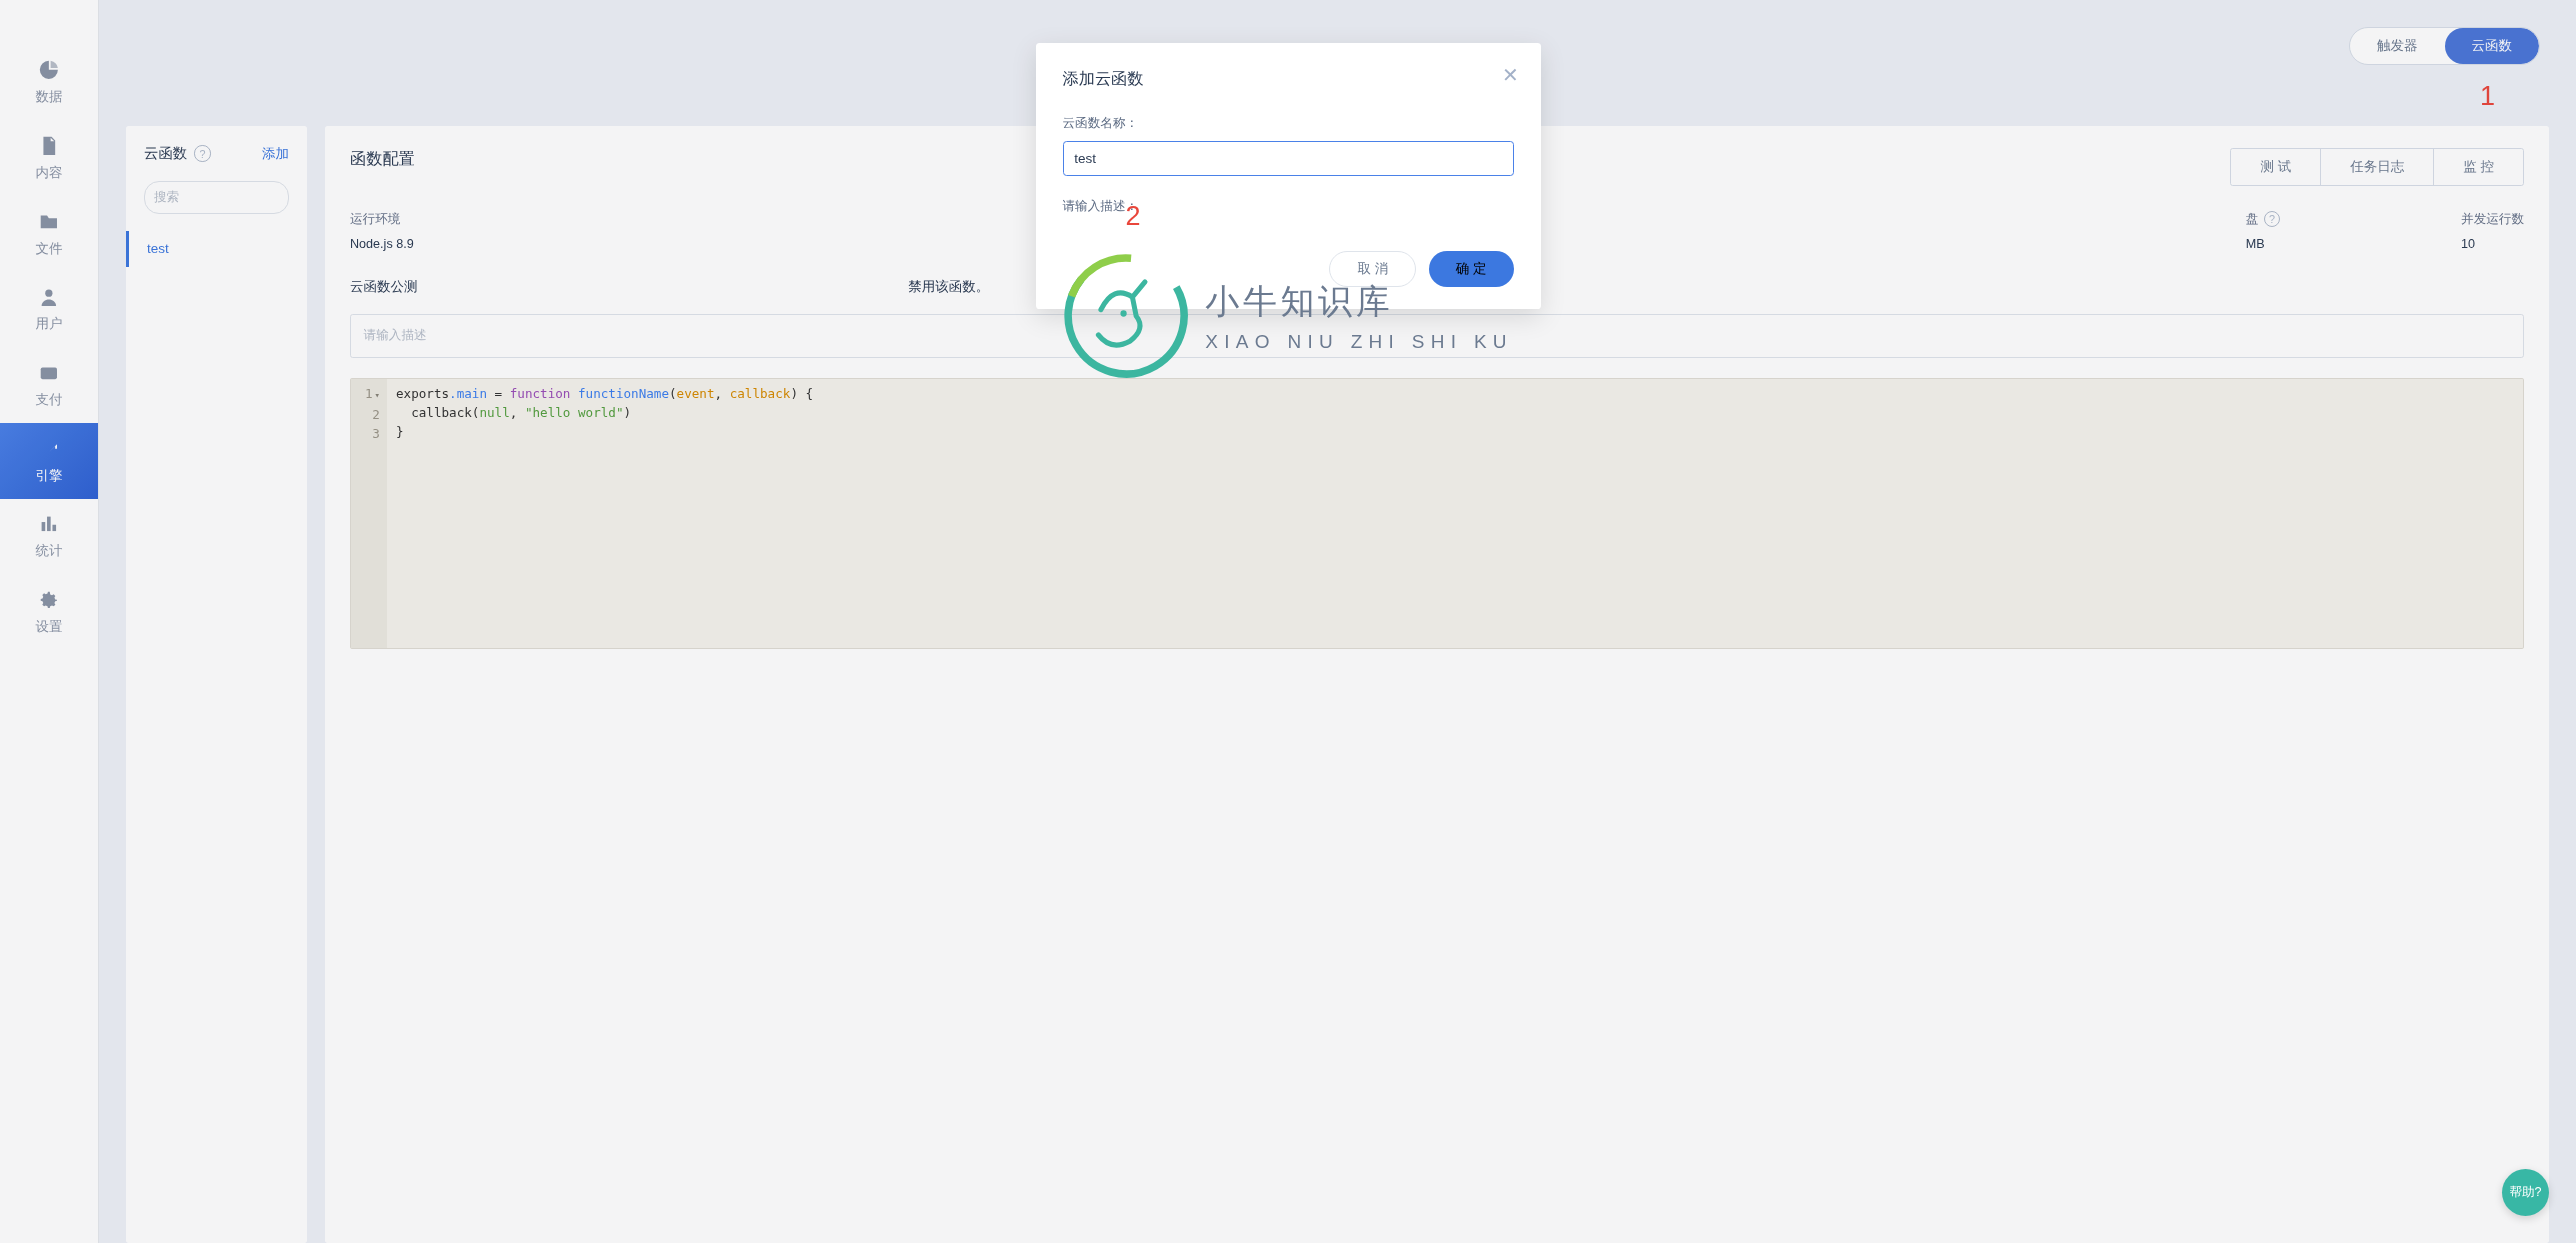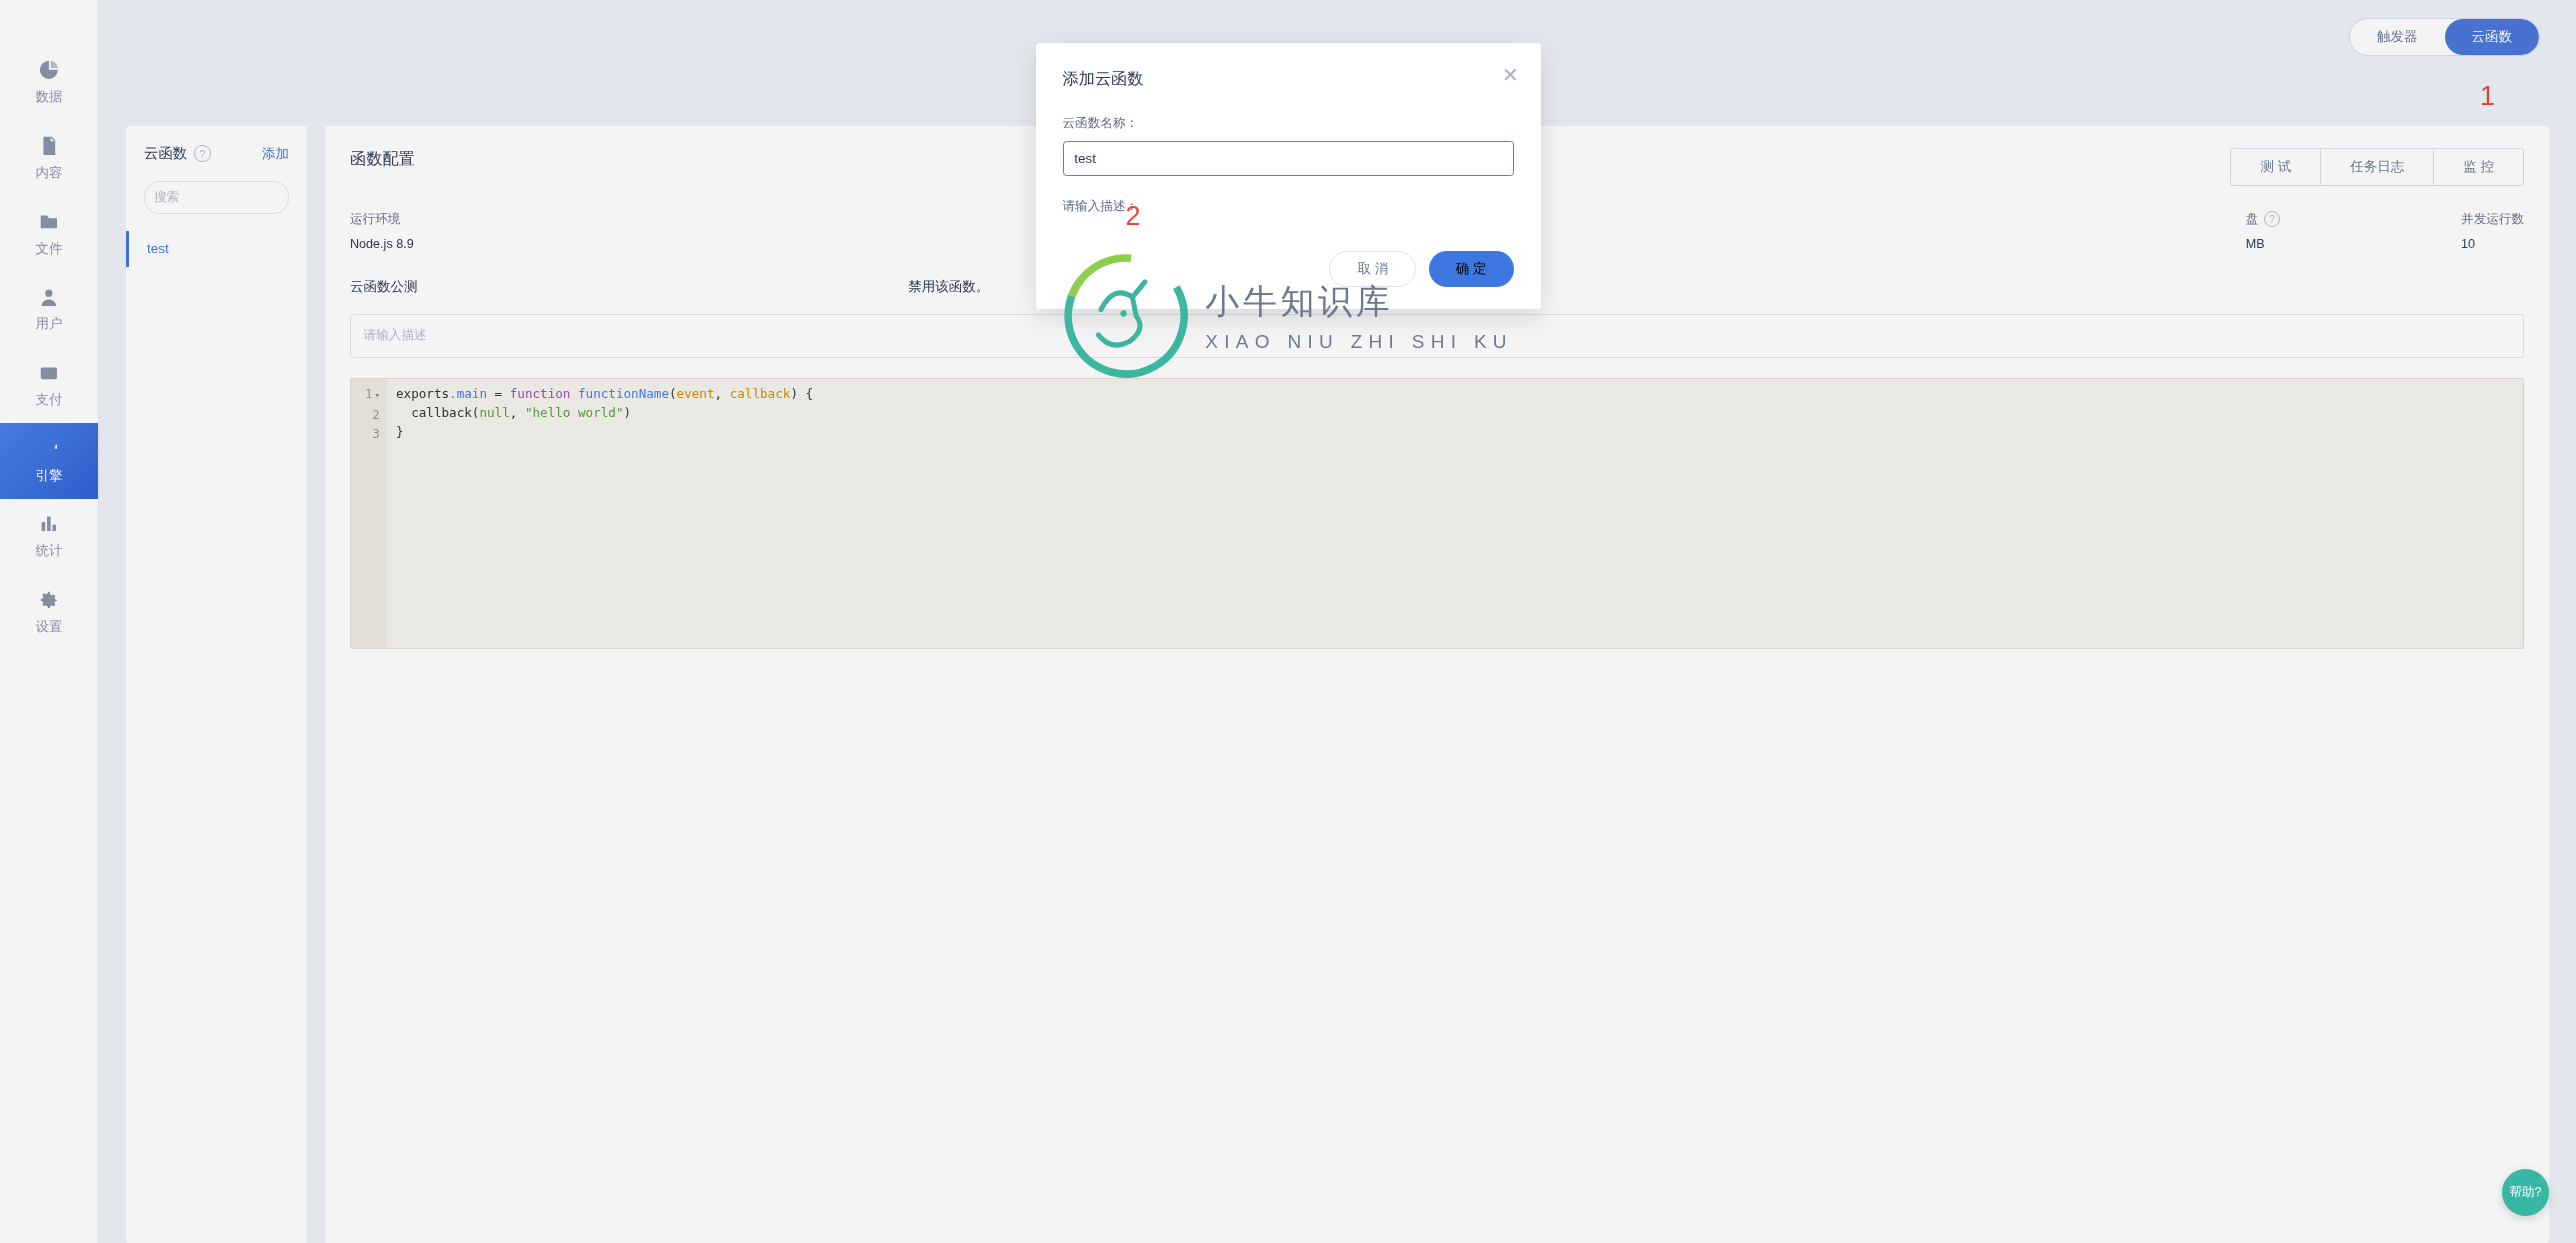--- a/index.html
+++ b/index.html
@@ -29,21 +29,21 @@
     }
     .nav-item.active {
       background: linear-gradient(135deg, #4a81e8, #2f62d4);
       color: #fff;
     }
     .nav-item svg { width: 21.7px; height: 21.7px; margin-bottom: 7.2px; fill: currentColor; }
     .nav-item span { font-size: 13.5px; }
     .main { flex: 1; display: flex; padding: 27px 27px 0 27px; gap: 18px; position: relative; }
     .top-tabs {
       position: absolute;
-      top: 18px; right: 36px;
+      top: 27px; right: 36px;
       display: flex;
       border: 0.9px solid #d7dee8;
       border-radius: 20px;
       overflow: hidden;
       background: #fff;
     }
     .top-tab {
       padding: 9px 27px;
       font-size: 13.5px;
       color: #6b7a90;

